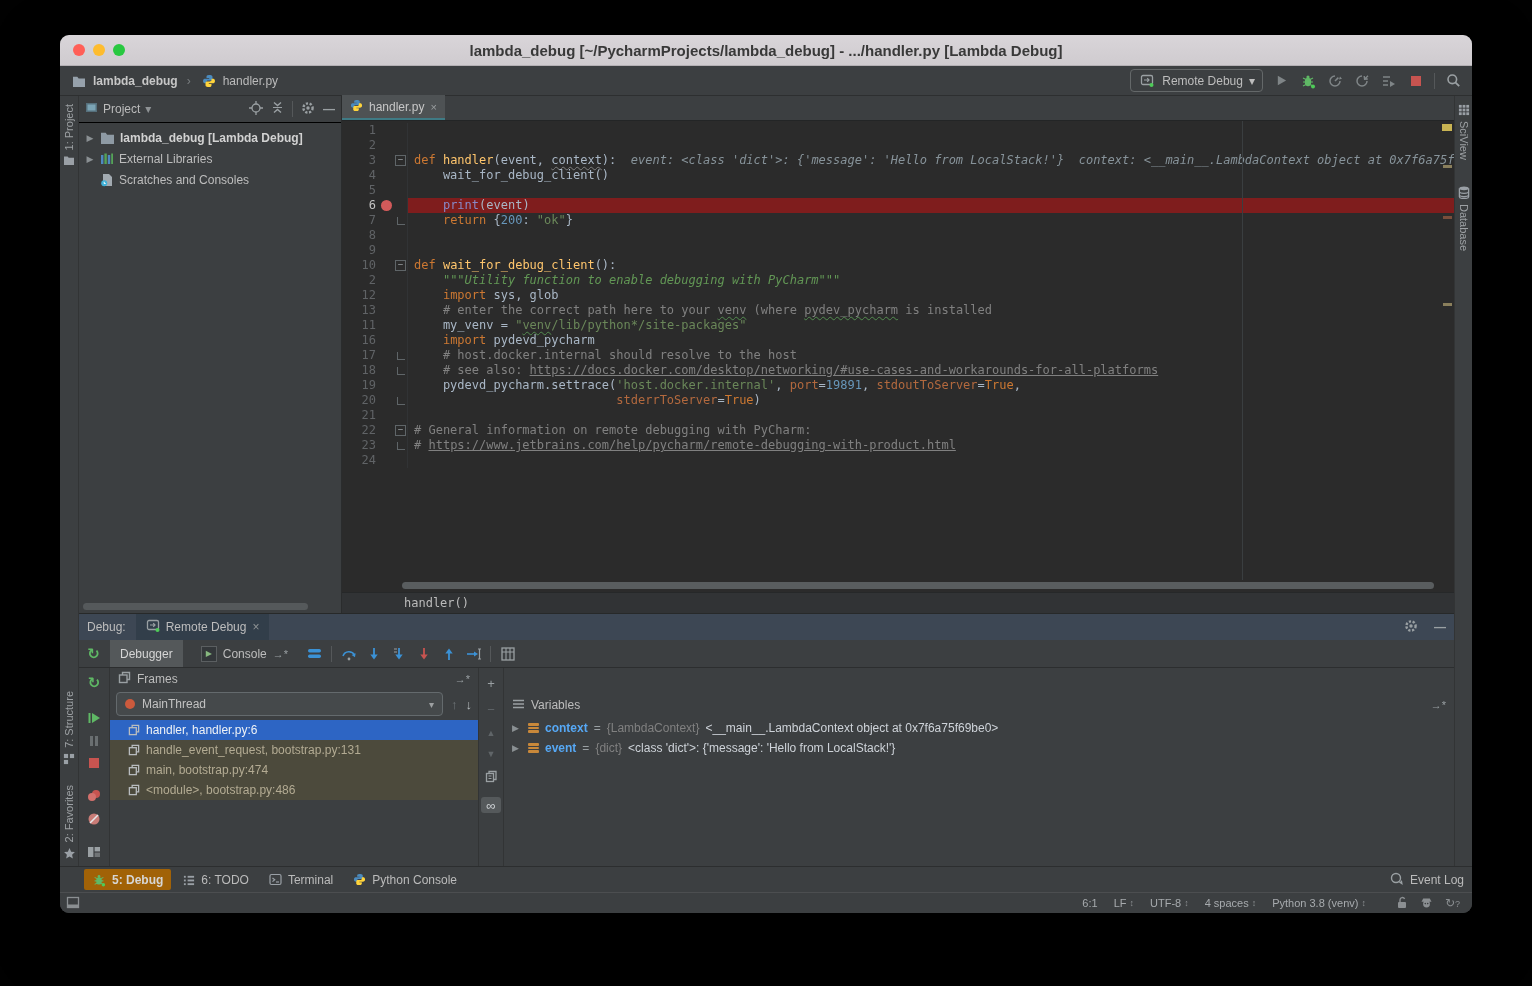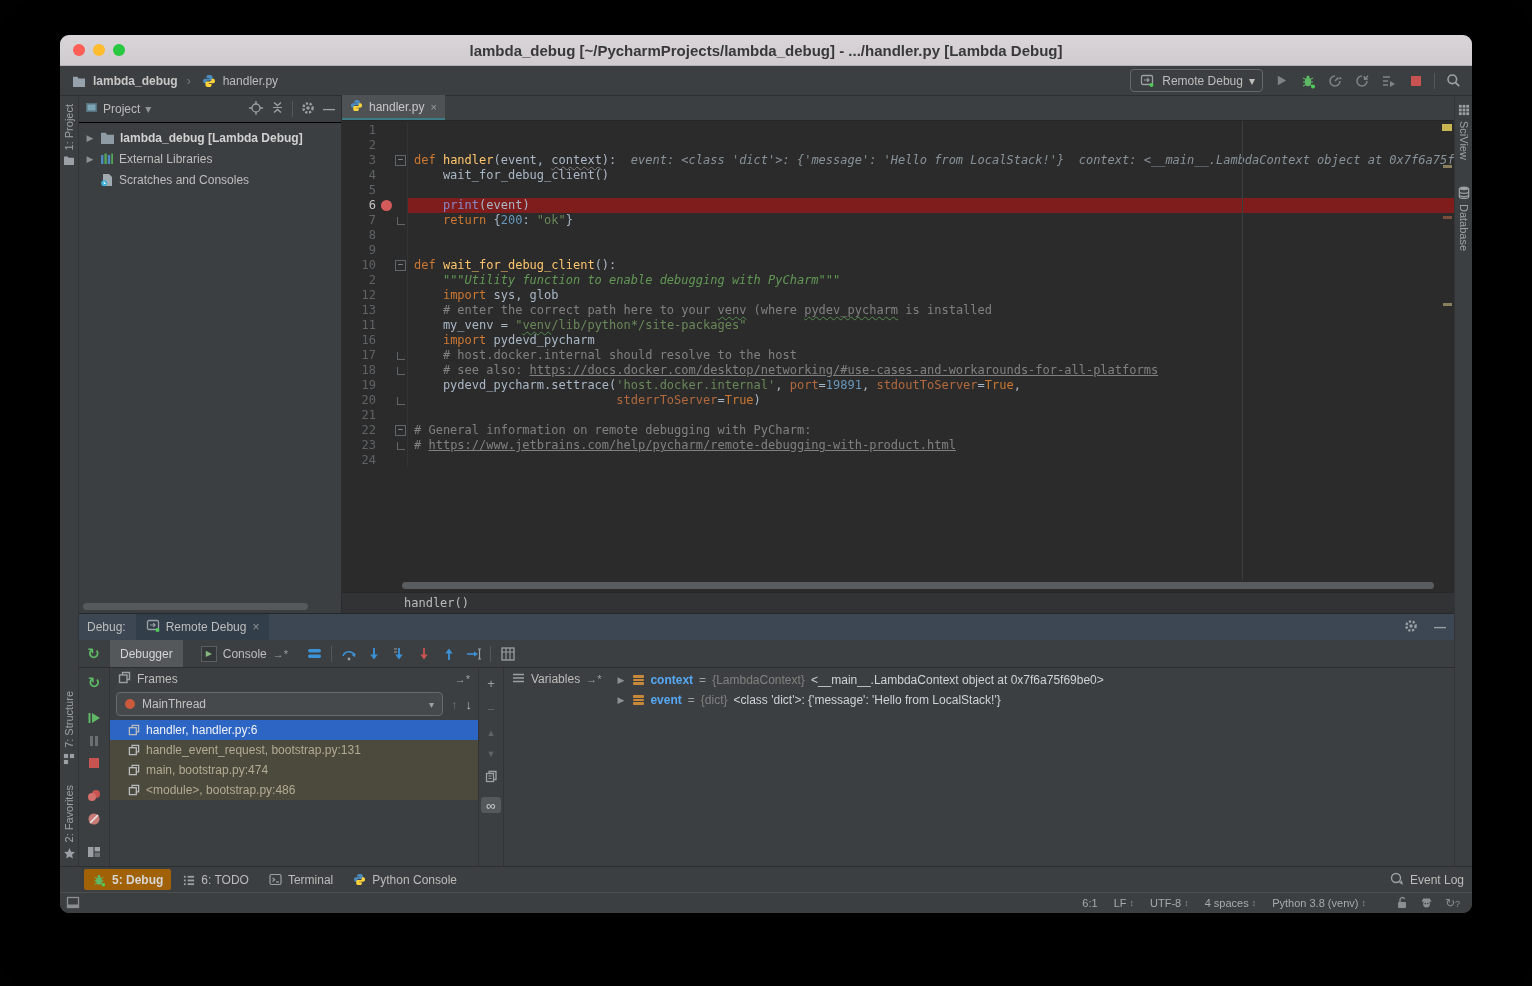--- a/index.html
+++ b/index.html
@@ -99,21 +99,21 @@
              align-items:center;gap:7px;padding:0 8px;color:#c2c2c2;font-size:12px;}
   .thread-dot{width:10px;height:10px;border-radius:50%;background:#cb5a3d;}
   .thread-dd .chev{margin-left:auto;color:#9da0a2;font-size:10px;}
   .frame-list{margin-top:2px;font-size:12px;}
   .frame-row{height:20px;display:flex;align-items:center;gap:6px;padding-left:18px;color:#b3ab93;background:#4c4a3c;}
   .frame-row.sel{background:#2d65c4;color:#eef2f6;}
   .watch-col{width:24px;flex:0 0 auto;border-right:1px solid #323435;display:flex;flex-direction:column;align-items:center;
              padding-top:8px;gap:11px;color:#9aa0a3;font-size:13px;}
   .watch-col .dim{color:#606568;}
   .glasses-chip{background:#55595b;border-radius:3px;width:20px;height:16px;display:flex;align-items:center;justify-content:center;color:#cfd3d6;}
-  .vars-panel{flex:1 1 auto;display:flex;flex-direction:row;min-width:0;}
+  .vars-panel{flex:1 1 auto;display:flex;flex-direction:column;min-width:0;margin-top:26px;}
   .vars-list{font-size:12px;padding-top:2px;}
   .var-row{height:20px;display:flex;align-items:center;gap:6px;padding-left:8px;white-space:nowrap;overflow:hidden;}
   .var-arrow{color:#8a9093;font-size:9px;width:10px;}
   .var-name{color:#56a8f5;font-weight:bold;}
   .var-eq{color:#9aa0a3;}
   .var-type{color:#808080;}
   .var-val{color:#ced3d9;}
   .varbars{display:inline-flex;flex-direction:column;gap:1px;}
   .varbars i{width:11px;height:2.4px;background:#c8883a;border-radius:1px;}
   

